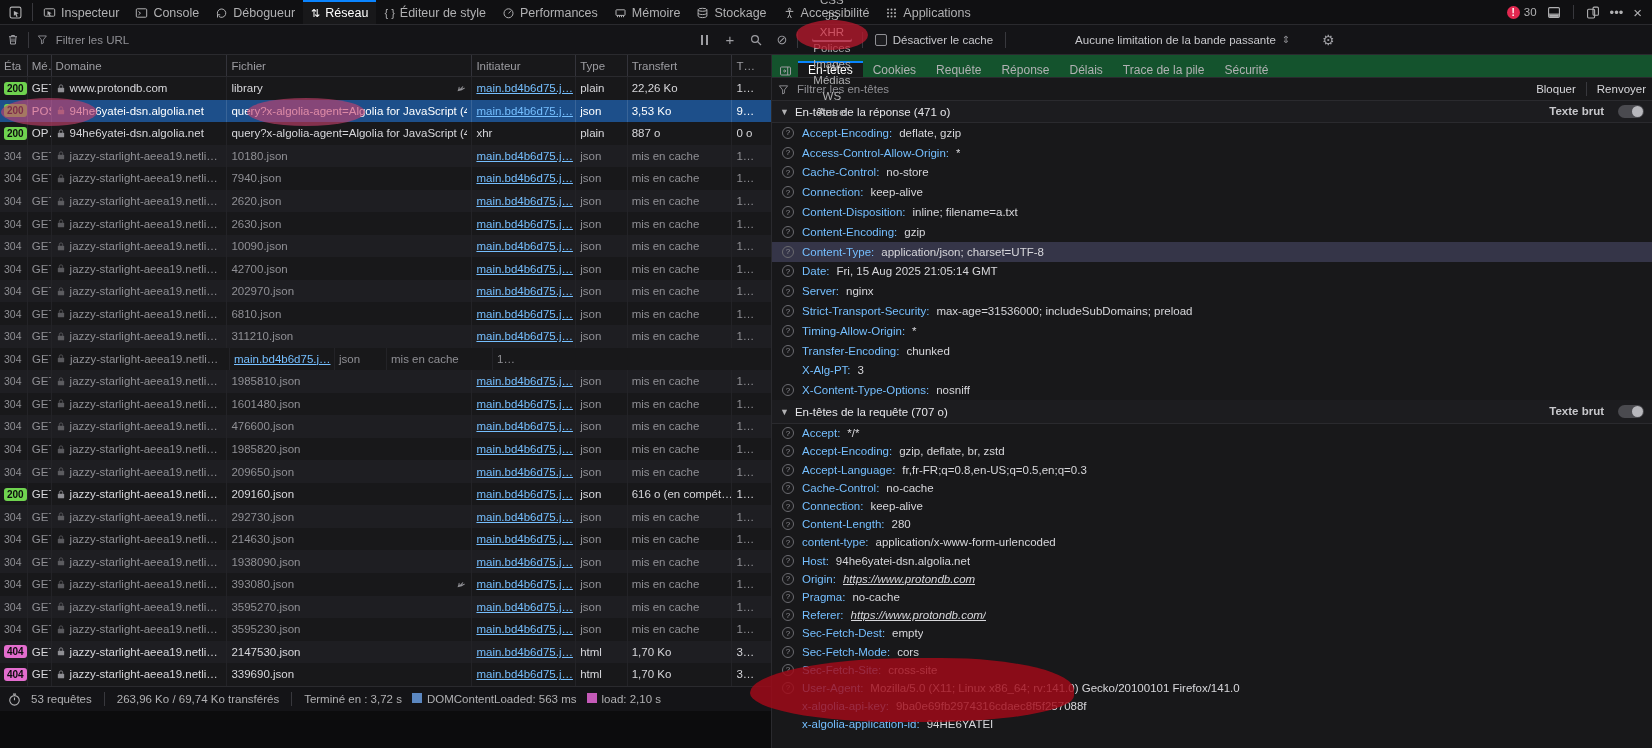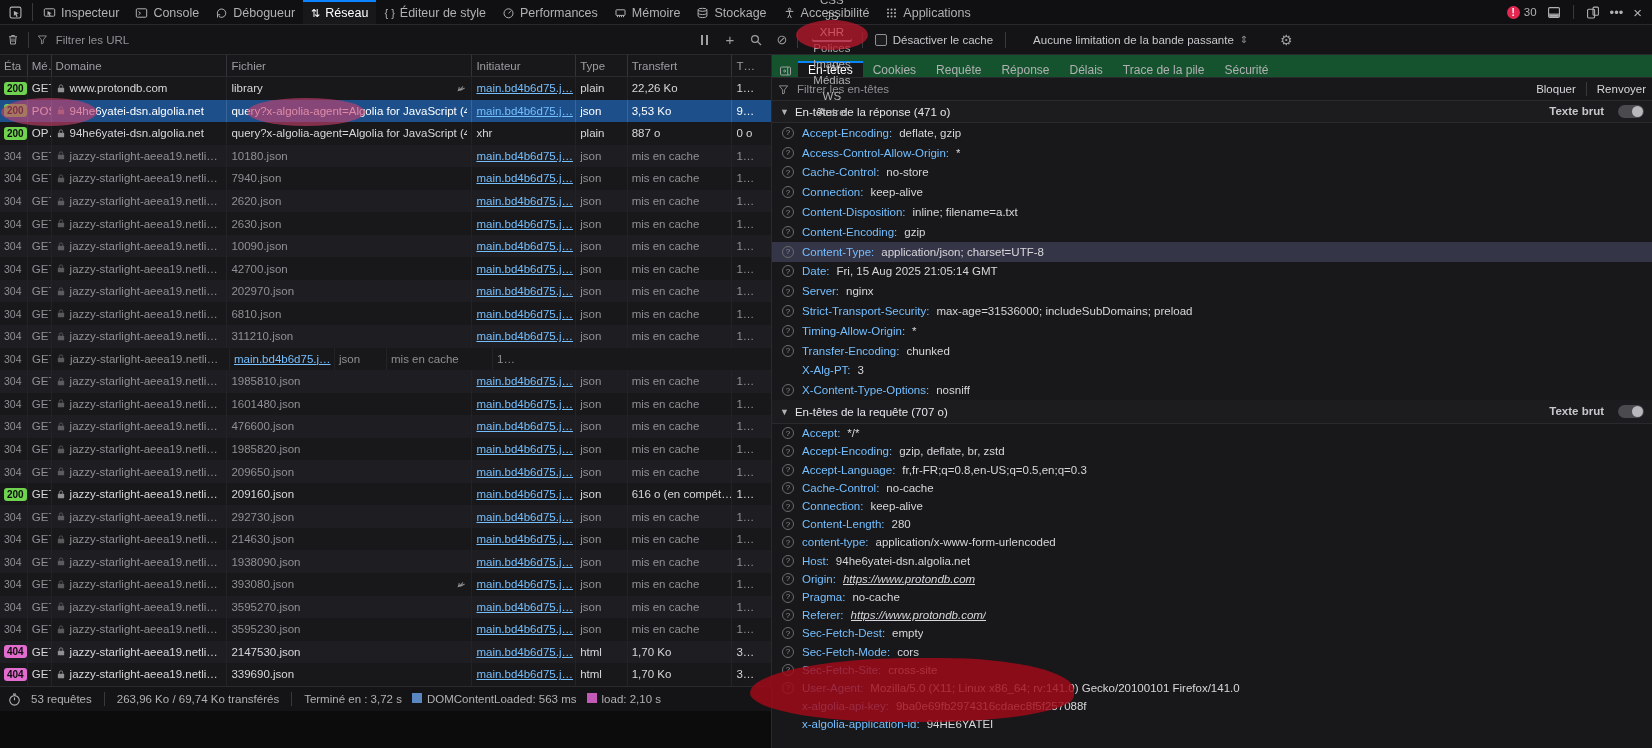--- a/index.html
+++ b/index.html
@@ -31,21 +31,21 @@
   .url-filter input, .hdr-filter input { background:transparent; border:none; outline:none; color:#d7d7db;
             font-family:"Liberation Sans",sans-serif; font-size:11.5px; width:100%; }
   .url-filter input::placeholder, .hdr-filter input::placeholder { color:#8f8f94; }
   .pausebars { display:flex; gap:3px; }
   .pausebars i { width:2px; height:10px; background:#9d9da2; }
   .filter-pills { display:flex; align-items:center; margin-left:4px;flex-direction:column; }
   .filter-pill { padding:2px 8px; margin:0 1px; color:#b1b1b3; border-radius:2px; white-space:nowrap; position:relative; }
   .filter-pill.selected { color:#fff; box-shadow:0 2px 0 #b5b5d0; }
   .cache-box { display:flex; align-items:center; gap:6px; padding:0 10px; color:#c8c8cc; white-space:nowrap; }
   .checkbox { width:12px; height:12px; border:1px solid #8f8f94; border-radius:2px; background:#1c1c1f; }
-  .throttle { display:flex; align-items:center; gap:6px; padding:0 25px; color:#c8c8cc; white-space:nowrap; }
+  .throttle { display:flex; align-items:center; gap:6px; padding:0 25px; color:#c8c8cc; white-space:nowrap;margin-left:42px; }
 
   
   .main { display:flex; height:693px; }
   .left-pane { width:772px; border-right:1px solid #2a2a2e; display:flex; flex-direction:column; background:#18181a; }
   .right-pane { flex:1; background:#18181a; display:flex; flex-direction:column; }
 
   
   .thead { display:flex; height:22px; background:#18181a; border-bottom:1px solid #2a2a2e; color:#9d9da2; }
   .thead .th { display:flex; align-items:center; padding:0 4px; border-right:1px solid #33333a;
                overflow:hidden; white-space:nowrap; }

